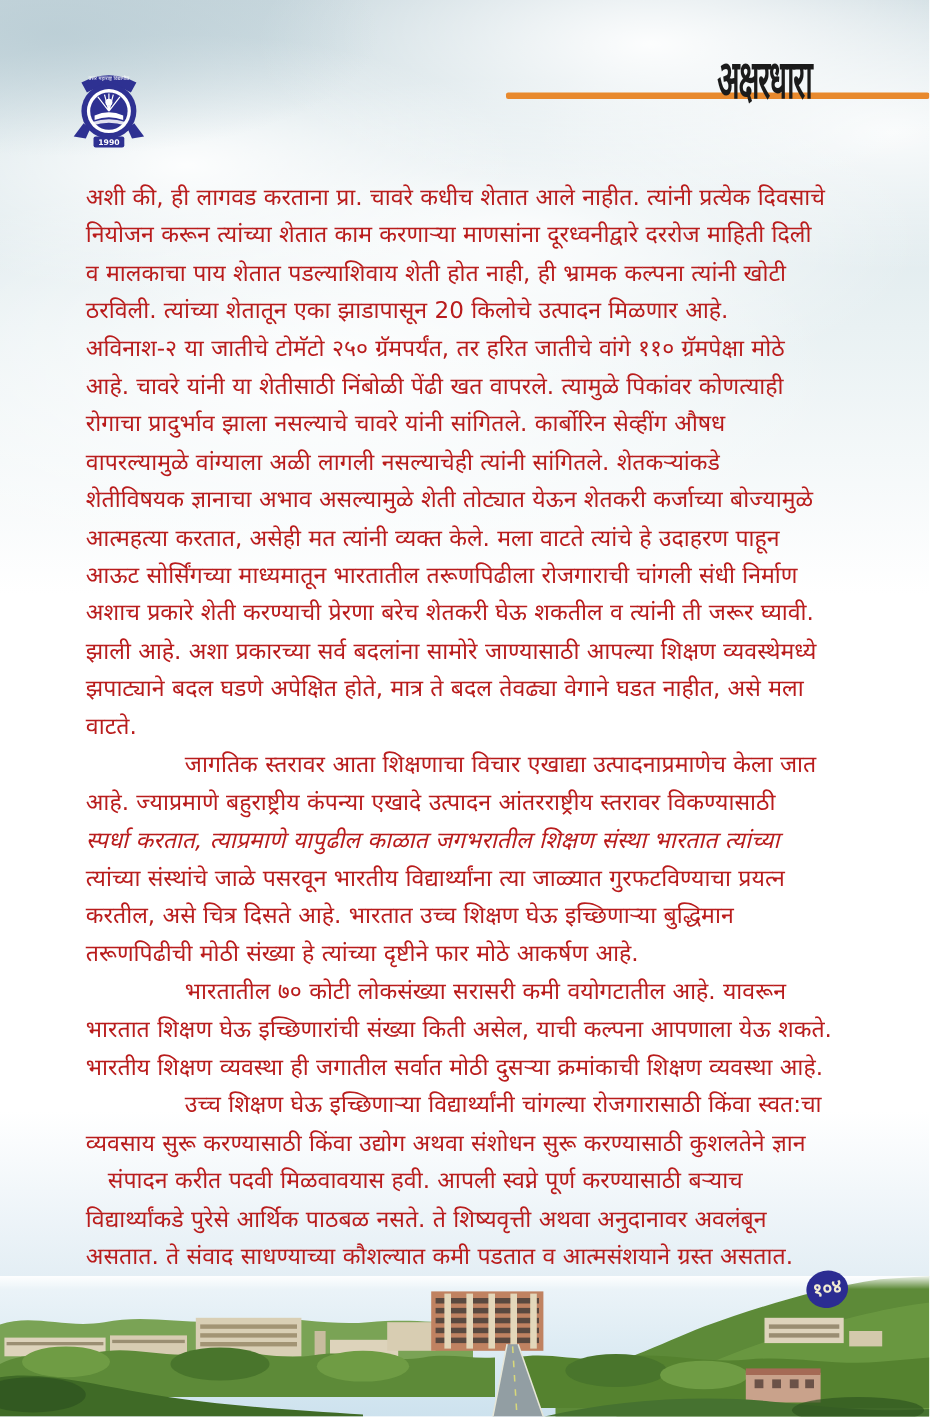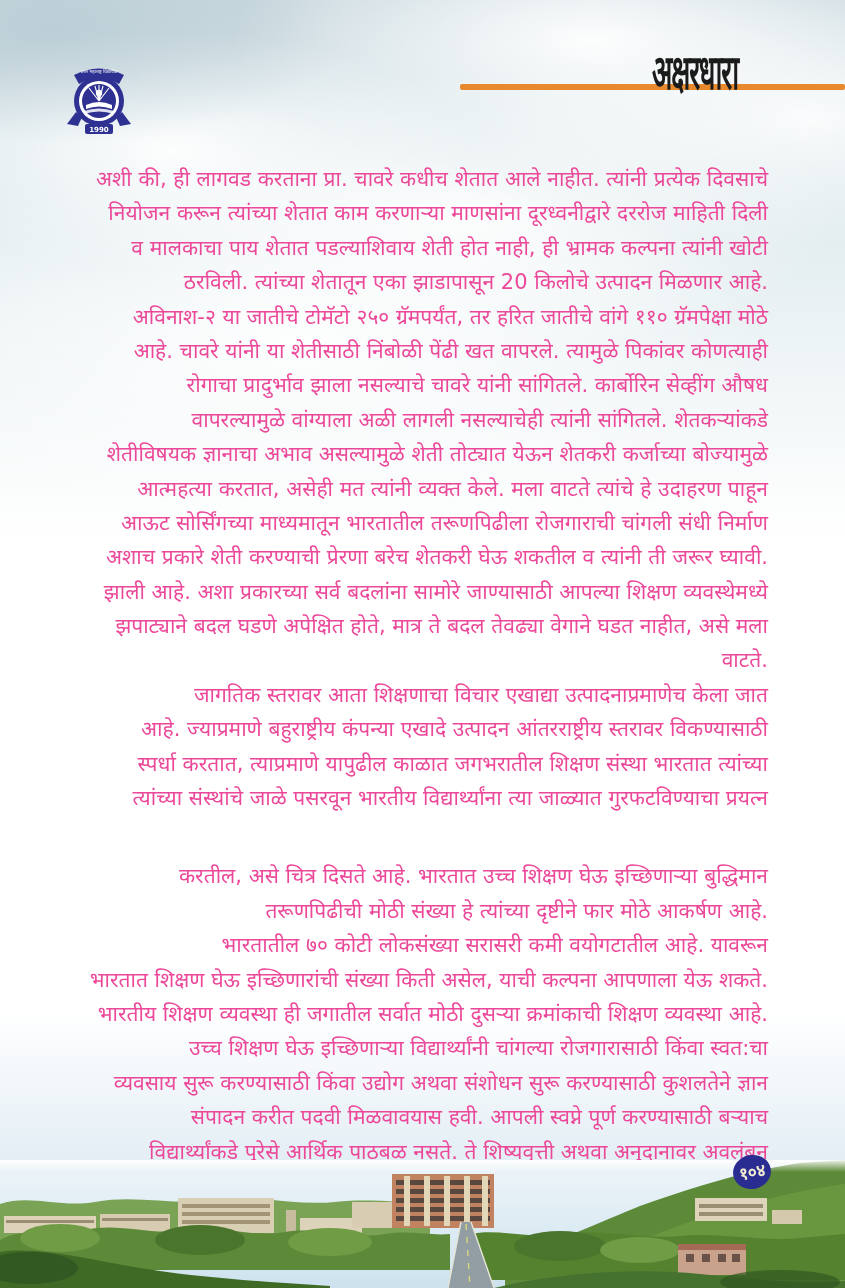--- a/index.html
+++ b/index.html
@@ -32,21 +32,21 @@
   .masthead{
     position:absolute;left:565px;top:48px;width:260px;height:70px;
     text-align:center;color:#1b1b1b;font-size:46px;font-weight:bold;
     transform:scale(.58,1.05);transform-origin:center top;
     letter-spacing:-2px;line-height:1;
   }
   
   .content{position:absolute;left:78px;top:162px;width:690px;}
   .line{
     white-space:nowrap;height:34.4px;line-height:34.4px;
-    font-size:21px;color:#ec4899;overflow:visible;text-align:right;
+    font-size:21px;color:#b91c1c;overflow:visible;
   }
   .line.indent{padding-left:90px;}
   
   .photo{position:absolute;left:0;bottom:0;width:845px;height:128px;}
   .page-badge{
     position:absolute;left:733px;top:1155px;width:38px;height:34px;
     background:#2b2c92;border-radius:50%;
     display:flex;align-items:center;justify-content:center;
     transform:rotate(-12deg);z-index:5;
   }
@@ -95,23 +95,23 @@
       <div class="line" style="word-spacing: 0px;">वापरल्यामुळे वांग्याला अळी लागली नसल्याचेही त्यांनी सांगितले. शेतकऱ्यांकडे</div>
       <div class="line" style="word-spacing: 0px;">शेतीविषयक ज्ञानाचा अभाव असल्यामुळे शेती तोट्यात येऊन शेतकरी कर्जाच्या बोज्यामुळे</div>
       <div class="line" style="word-spacing: 0px;">आत्महत्या करतात, असेही मत त्यांनी व्यक्त केले. मला वाटते त्यांचे हे उदाहरण पाहून</div>
       <div class="line" style="word-spacing: 0px;">आऊट सोर्सिंगच्या माध्यमातून भारतातील तरूणपिढीला रोजगाराची चांगली संधी निर्माण</div>
       <div class="line" style="word-spacing: 0px;">अशाच प्रकारे शेती करण्याची प्रेरणा बरेच शेतकरी घेऊ शकतील व त्यांनी ती जरूर घ्यावी.</div>
       <div class="line" style="word-spacing: 0px;">झाली आहे. अशा प्रकारच्या सर्व बदलांना सामोरे जाण्यासाठी आपल्या शिक्षण व्यवस्थेमध्ये</div>
       <div class="line" style="word-spacing: 0px;">झपाट्याने बदल घडणे अपेक्षित होते, मात्र ते बदल तेवढ्या वेगाने घडत नाहीत, असे मला</div>
       <div class="line">वाटते.</div>
       <div class="line indent" style="word-spacing: 0px;">जागतिक स्तरावर आता शिक्षणाचा विचार एखाद्या उत्पादनाप्रमाणेच केला जात</div>
       <div class="line" style="word-spacing: 0px;">आहे. ज्याप्रमाणे बहुराष्ट्रीय कंपन्या एखादे उत्पादन आंतरराष्ट्रीय स्तरावर विकण्यासाठी</div>
-      <div class="line" style="word-spacing: 0px;">स्पर्धा करतात, त्याप्रमाणे यापुढील काळात जगभरातील शिक्षण संस्था भारतात त्यांच्या</div>
+      <div class="line" style="word-spacing: 0px; font-style: italic;">स्पर्धा करतात, त्याप्रमाणे यापुढील काळात जगभरातील शिक्षण संस्था भारतात त्यांच्या</div>
       <div class="line" style="word-spacing: 0px;">त्यांच्या संस्थांचे जाळे पसरवून भारतीय विद्यार्थ्यांना त्या जाळ्यात गुरफटविण्याचा प्रयत्न</div>
-      <div class="line" style="word-spacing: 0px; margin-top: 44px;">करतील, असे चित्र दिसते आहे. भारतात उच्च शिक्षण घेऊ इच्छिणाऱ्या बुद्धिमान</div>
+      <div class="line" style="word-spacing: 0px;">करतील, असे चित्र दिसते आहे. भारतात उच्च शिक्षण घेऊ इच्छिणाऱ्या बुद्धिमान</div>
       <div class="line">तरूणपिढीची मोठी संख्या हे त्यांच्या दृष्टीने फार मोठे आकर्षण आहे.</div>
       <div class="line indent" style="word-spacing: 0px;">भारतातील ७० कोटी लोकसंख्या सरासरी कमी वयोगटातील आहे. यावरून</div>
       <div class="line" style="word-spacing: 0px;">भारतात शिक्षण घेऊ इच्छिणारांची संख्या किती असेल, याची कल्पना आपणाला येऊ शकते.</div>
       <div class="line" style="word-spacing: 0px;">भारतीय शिक्षण व्यवस्था ही जगातील सर्वात मोठी दुसऱ्या क्रमांकाची शिक्षण व्यवस्था आहे.</div>
       <div class="line indent" style="word-spacing: 0px;">उच्च शिक्षण घेऊ इच्छिणाऱ्या विद्यार्थ्यांनी चांगल्या रोजगारासाठी किंवा स्वत:चा</div>
       <div class="line" style="word-spacing: 0px;">व्यवसाय सुरू करण्यासाठी किंवा उद्योग अथवा संशोधन सुरू करण्यासाठी कुशलतेने ज्ञान</div>
       <div class="line" style="word-spacing: 0px; margin-left: 20px;">संपादन करीत पदवी मिळवावयास हवी. आपली स्वप्ने पूर्ण करण्यासाठी बऱ्याच</div>
       <div class="line" style="word-spacing: 0px;">विद्यार्थ्यांकडे पुरेसे आर्थिक पाठबळ नसते. ते शिष्यवृत्ती अथवा अनुदानावर अवलंबून</div>
       <div class="line" style="word-spacing: 0px;">असतात. ते संवाद साधण्याच्या कौशल्यात कमी पडतात व आत्मसंशयाने ग्रस्त असतात.</div>
     </div>

